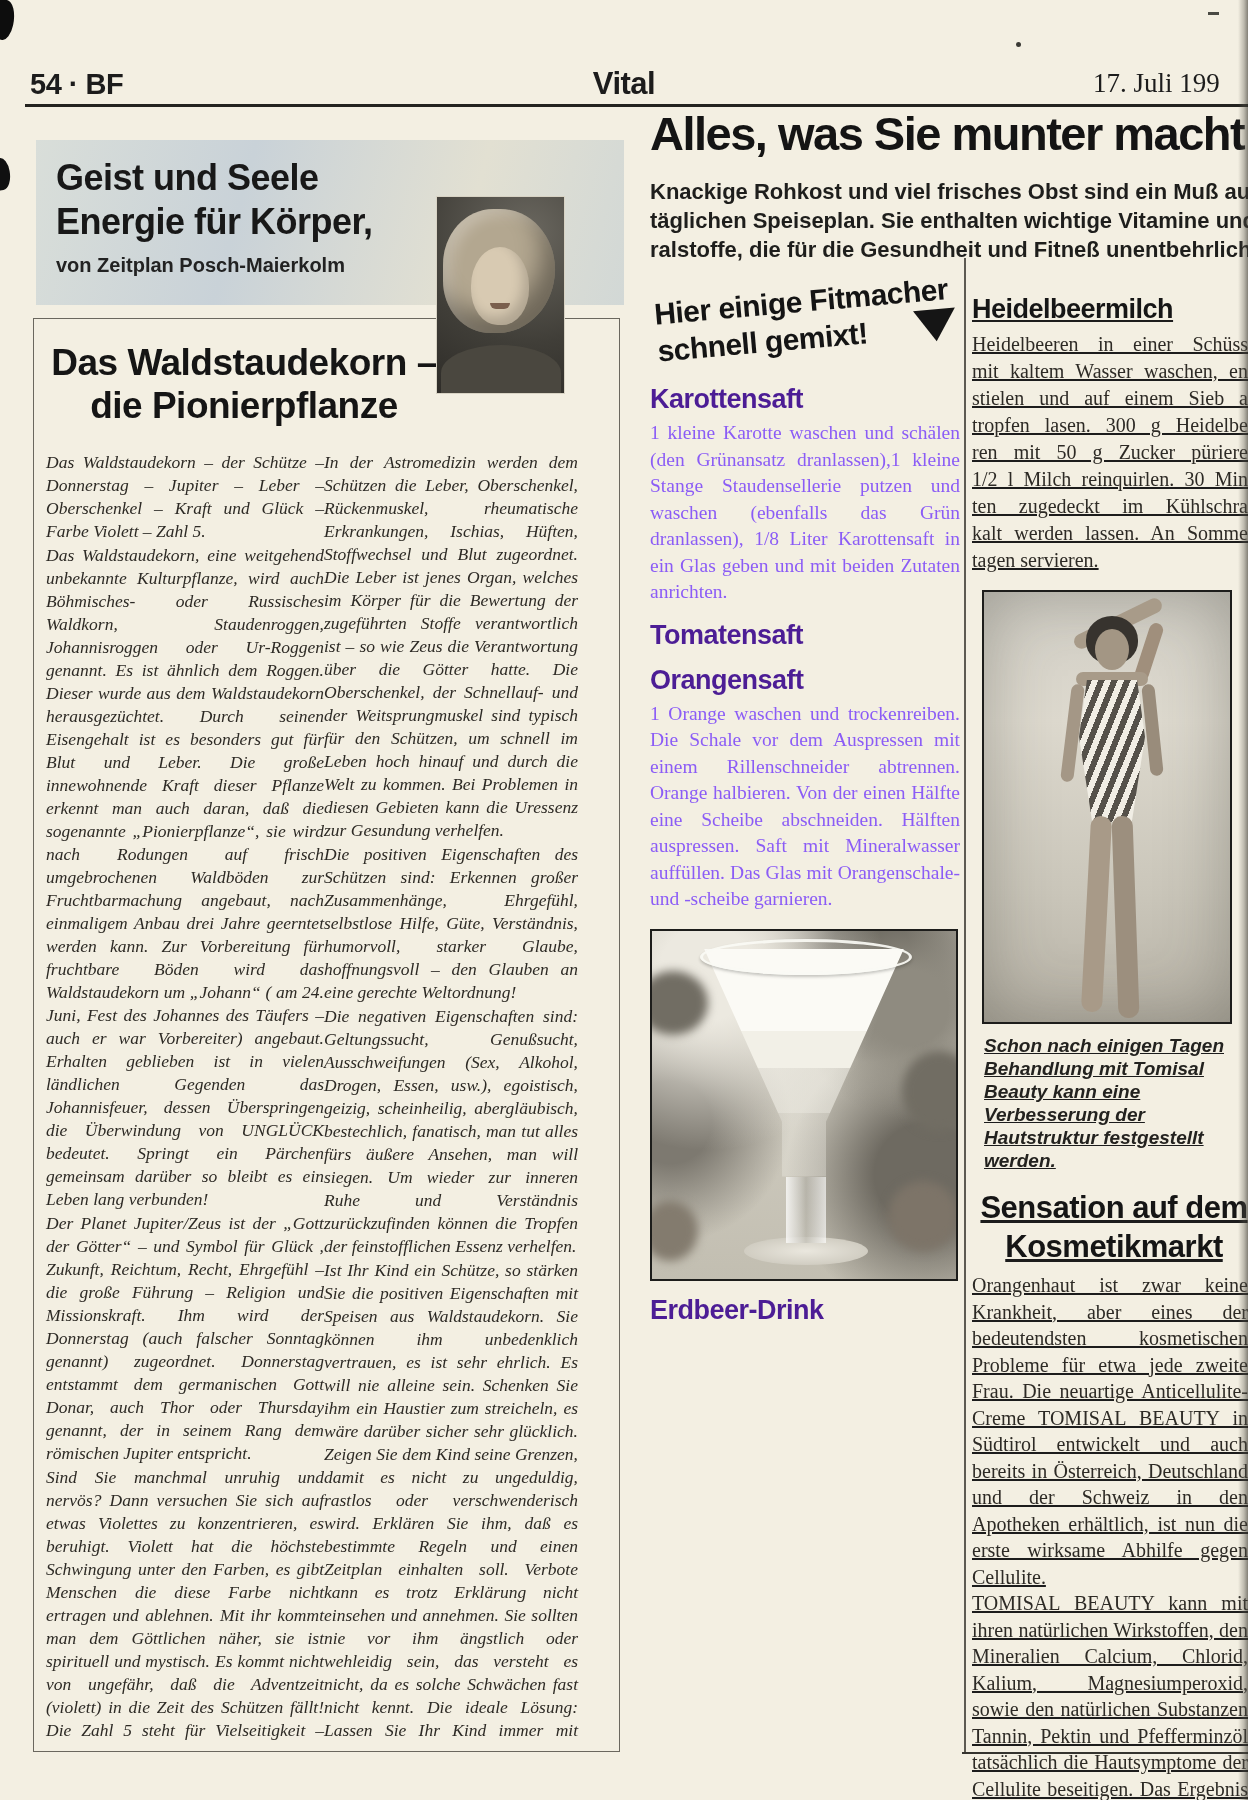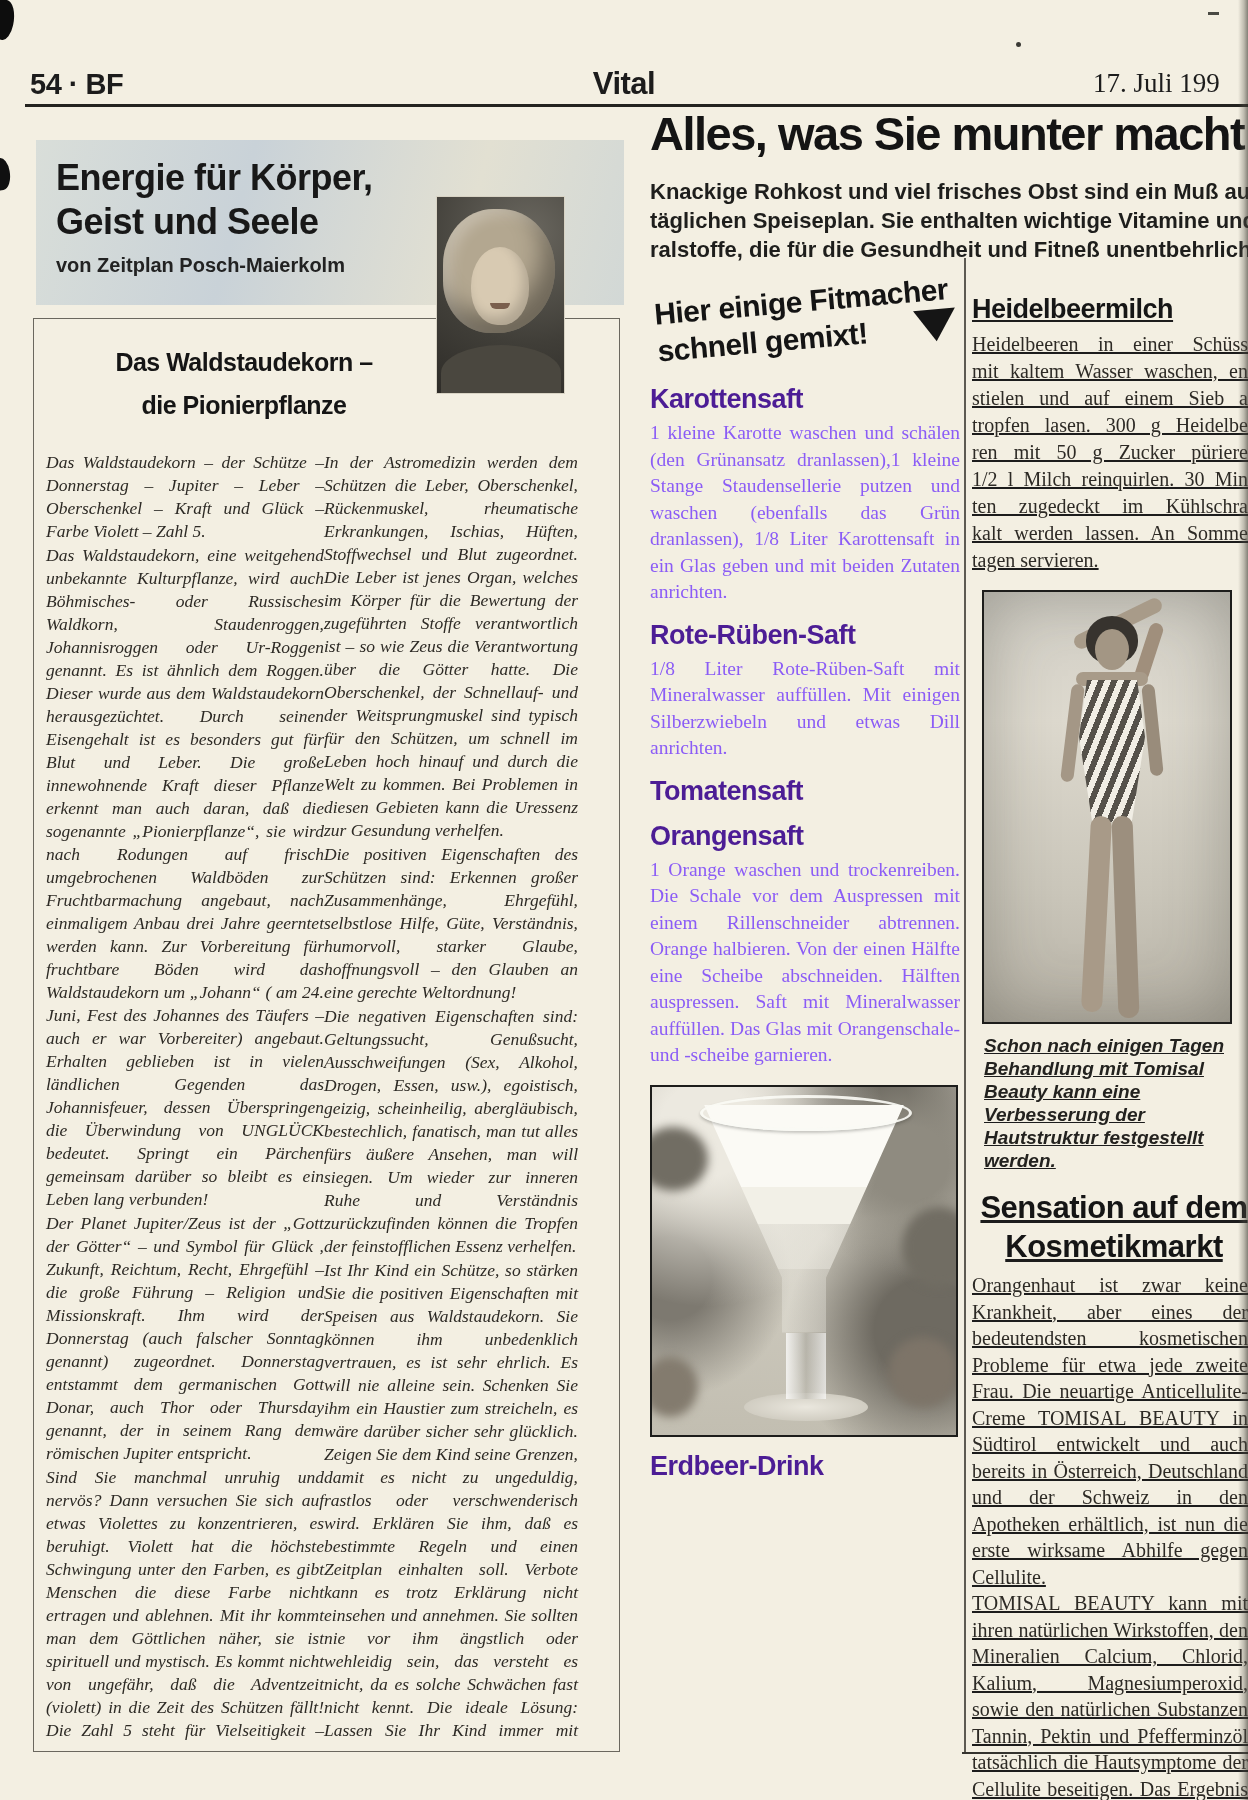--- a/index.html
+++ b/index.html
@@ -30,21 +30,21 @@
   .author-photo{position:absolute;left:437px;top:197px;width:127px;height:196px;overflow:hidden;z-index:5;
     background:radial-gradient(circle at 72% 18%, #6a675f, #403e38 60%, #2e2c28);box-shadow:0 0 0 1px #d8d3c4;}
   .ap-hair{position:absolute;left:6px;top:12px;width:112px;height:124px;background:#b3a790;border-radius:48% 52% 55% 45%;
     box-shadow:inset -12px -20px 24px rgba(0,0,0,.38), inset 8px 6px 14px rgba(255,255,255,.25);}
   .ap-face{position:absolute;left:34px;top:50px;width:58px;height:78px;background:#d8cab2;border-radius:50% 50% 46% 46%;
     box-shadow:inset -6px -8px 12px rgba(0,0,0,.18);}
   .ap-mouth{position:absolute;left:53px;top:106px;width:20px;height:6px;background:#7a5f4d;border-radius:0 0 10px 10px;}
   .ap-body{position:absolute;left:4px;bottom:-8px;width:120px;height:56px;background:#4a473f;border-radius:50% 50% 0 0;}
   
   .article-box{position:absolute;left:33px;top:318px;width:585px;height:1432px;border:1.5px solid #6a675e;}
-  .article-title{margin:22px 0 24px 10px;width:400px;text-align:center;font-size:25px;line-height:43px;font-weight:bold;letter-spacing:-0.5px;color:#151515;}
+  .article-title{margin:22px 0 24px 10px;width:400px;text-align:center;font-size:37px;line-height:43px;font-weight:bold;letter-spacing:-0.5px;color:#151515;}
   .cols{display:flex;padding:0 14px 0 12px;height:1290px;overflow:hidden;}
   .col{font-family:"Liberation Serif",serif;font-style:italic;font-size:17.5px;line-height:23px;color:#2d2a25;text-align:justify;hyphens:auto;}
   .col1{width:278px;}
   .col2{width:254px;}
   .col p{margin:0 0 1px 0;}
   
   .right-top{position:absolute;left:650px;top:106px;width:598px;}
   .main-headline{margin:0;font-size:47px;font-weight:bold;letter-spacing:-1.5px;white-space:nowrap;color:#141414;}
   .intro{margin-top:16px;font-size:22px;line-height:29px;font-weight:bold;color:#1e1e1c;}
   .intro div{white-space:nowrap;}
@@ -115,22 +115,22 @@
   <div class="dot1"></div>
   <div class="dash1"></div>
 
   <div class="pg-label">54 · BF</div>
   <div class="section-title">Vital</div>
   <div class="issue-date">17. Juli 199</div>
   <div class="head-rule"></div>
 
   <section class="kicker-box">
     <div class="kicker-title">
+      <div>Geist und Seele</div>
       <div>Energie für Körper,</div>
-      <div>Geist und Seele</div>
     </div>
     <div class="byline">von Zeitplan Posch-Maierkolm</div>
   </section>
 
   <section class="article-box">
     <h2 class="article-title">
       <span>Das Waldstaudekorn –</span><br>
       <span>die Pionierpflanze</span>
     </h2>
     <div class="cols">
@@ -170,24 +170,20 @@
       <div>Hier einige Fitmacher</div>
       <div>schnell gemixt!</div>
       <div class="triangle"></div>
     </div>
 
     <div class="recipe">
       <h3>Karottensaft</h3>
       <p>1 kleine Karotte waschen und schälen (den Grünansatz dranlassen),1 kleine Stange Staudensellerie putzen und waschen (ebenfalls das Grün dranlassen), 1/8 Liter Karottensaft in ein Glas geben und mit beiden Zutaten anrichten.</p>
     </div>
     <div class="recipe">
-      <h3>Rote-Rüben-Saft</h3>
-      <p>1/8 Liter Rote-Rüben-Saft mit Mineralwasser auffüllen. Mit einigen Silberzwiebeln und etwas Dill anrichten.</p>
-    </div>
-    <div class="recipe">
       <h3>Tomatensaft</h3>
     </div>
     <div class="recipe">
       <h3>Orangensaft</h3>
       <p>1 Orange waschen und trockenreiben. Die Schale vor dem Auspressen mit einem Rillenschneider abtrennen. Orange halbieren. Von der einen Hälfte eine Scheibe abschneiden. Hälften auspressen. Saft mit Mineralwasser auffüllen. Das Glas mit Orangenschale- und -scheibe garnieren.</p>
     </div>
 
     <div class="drink-photo">
       <div class="berry b1"></div>
       <div class="berry b2"></div>

